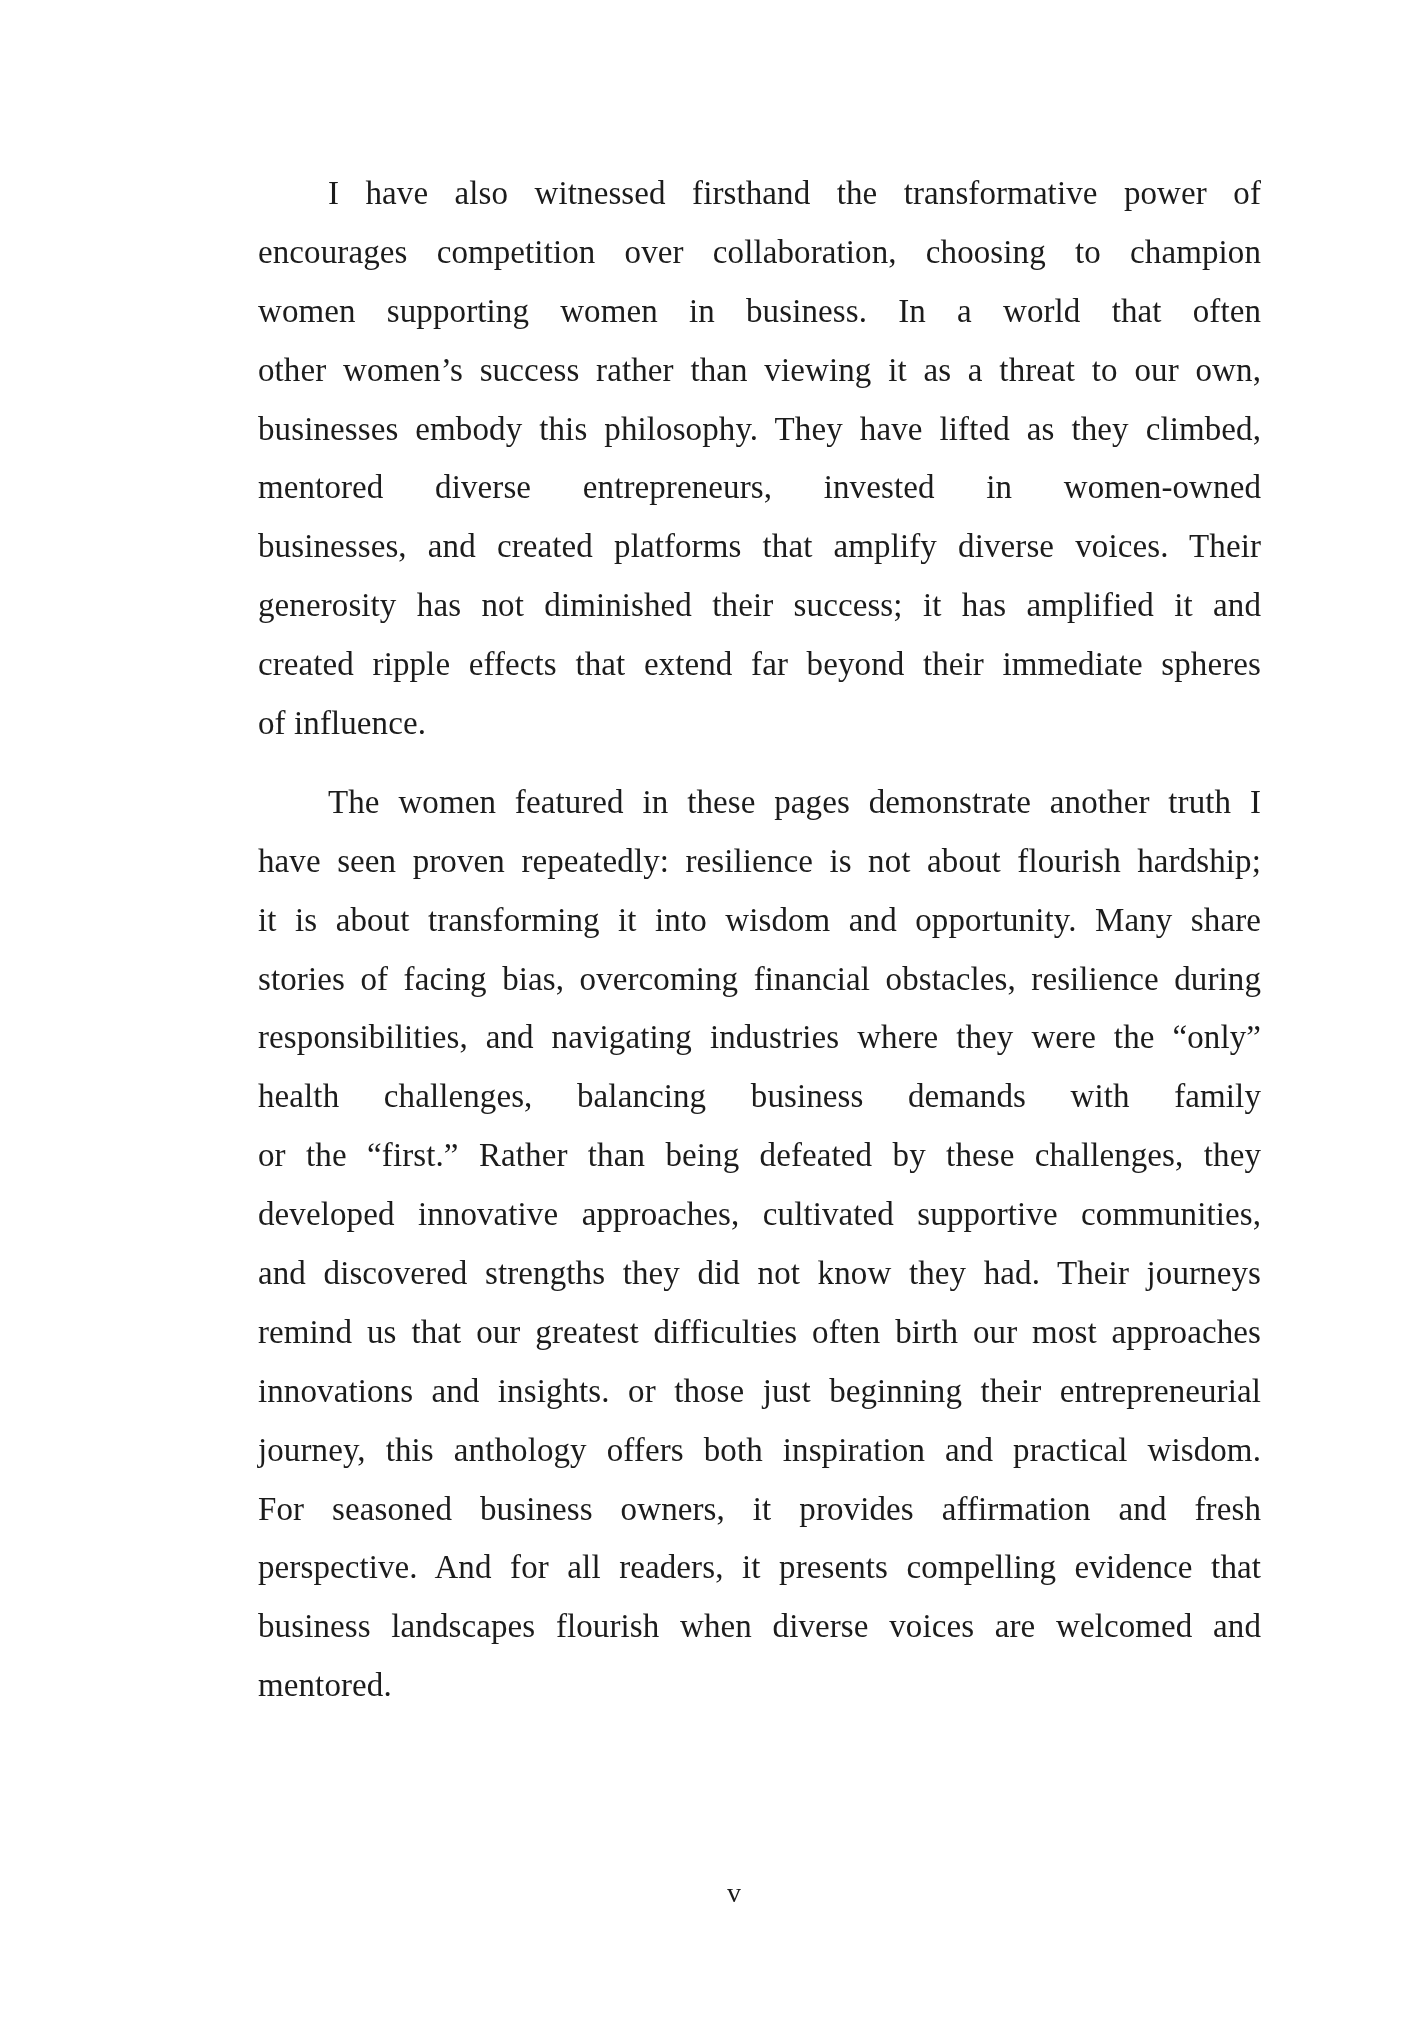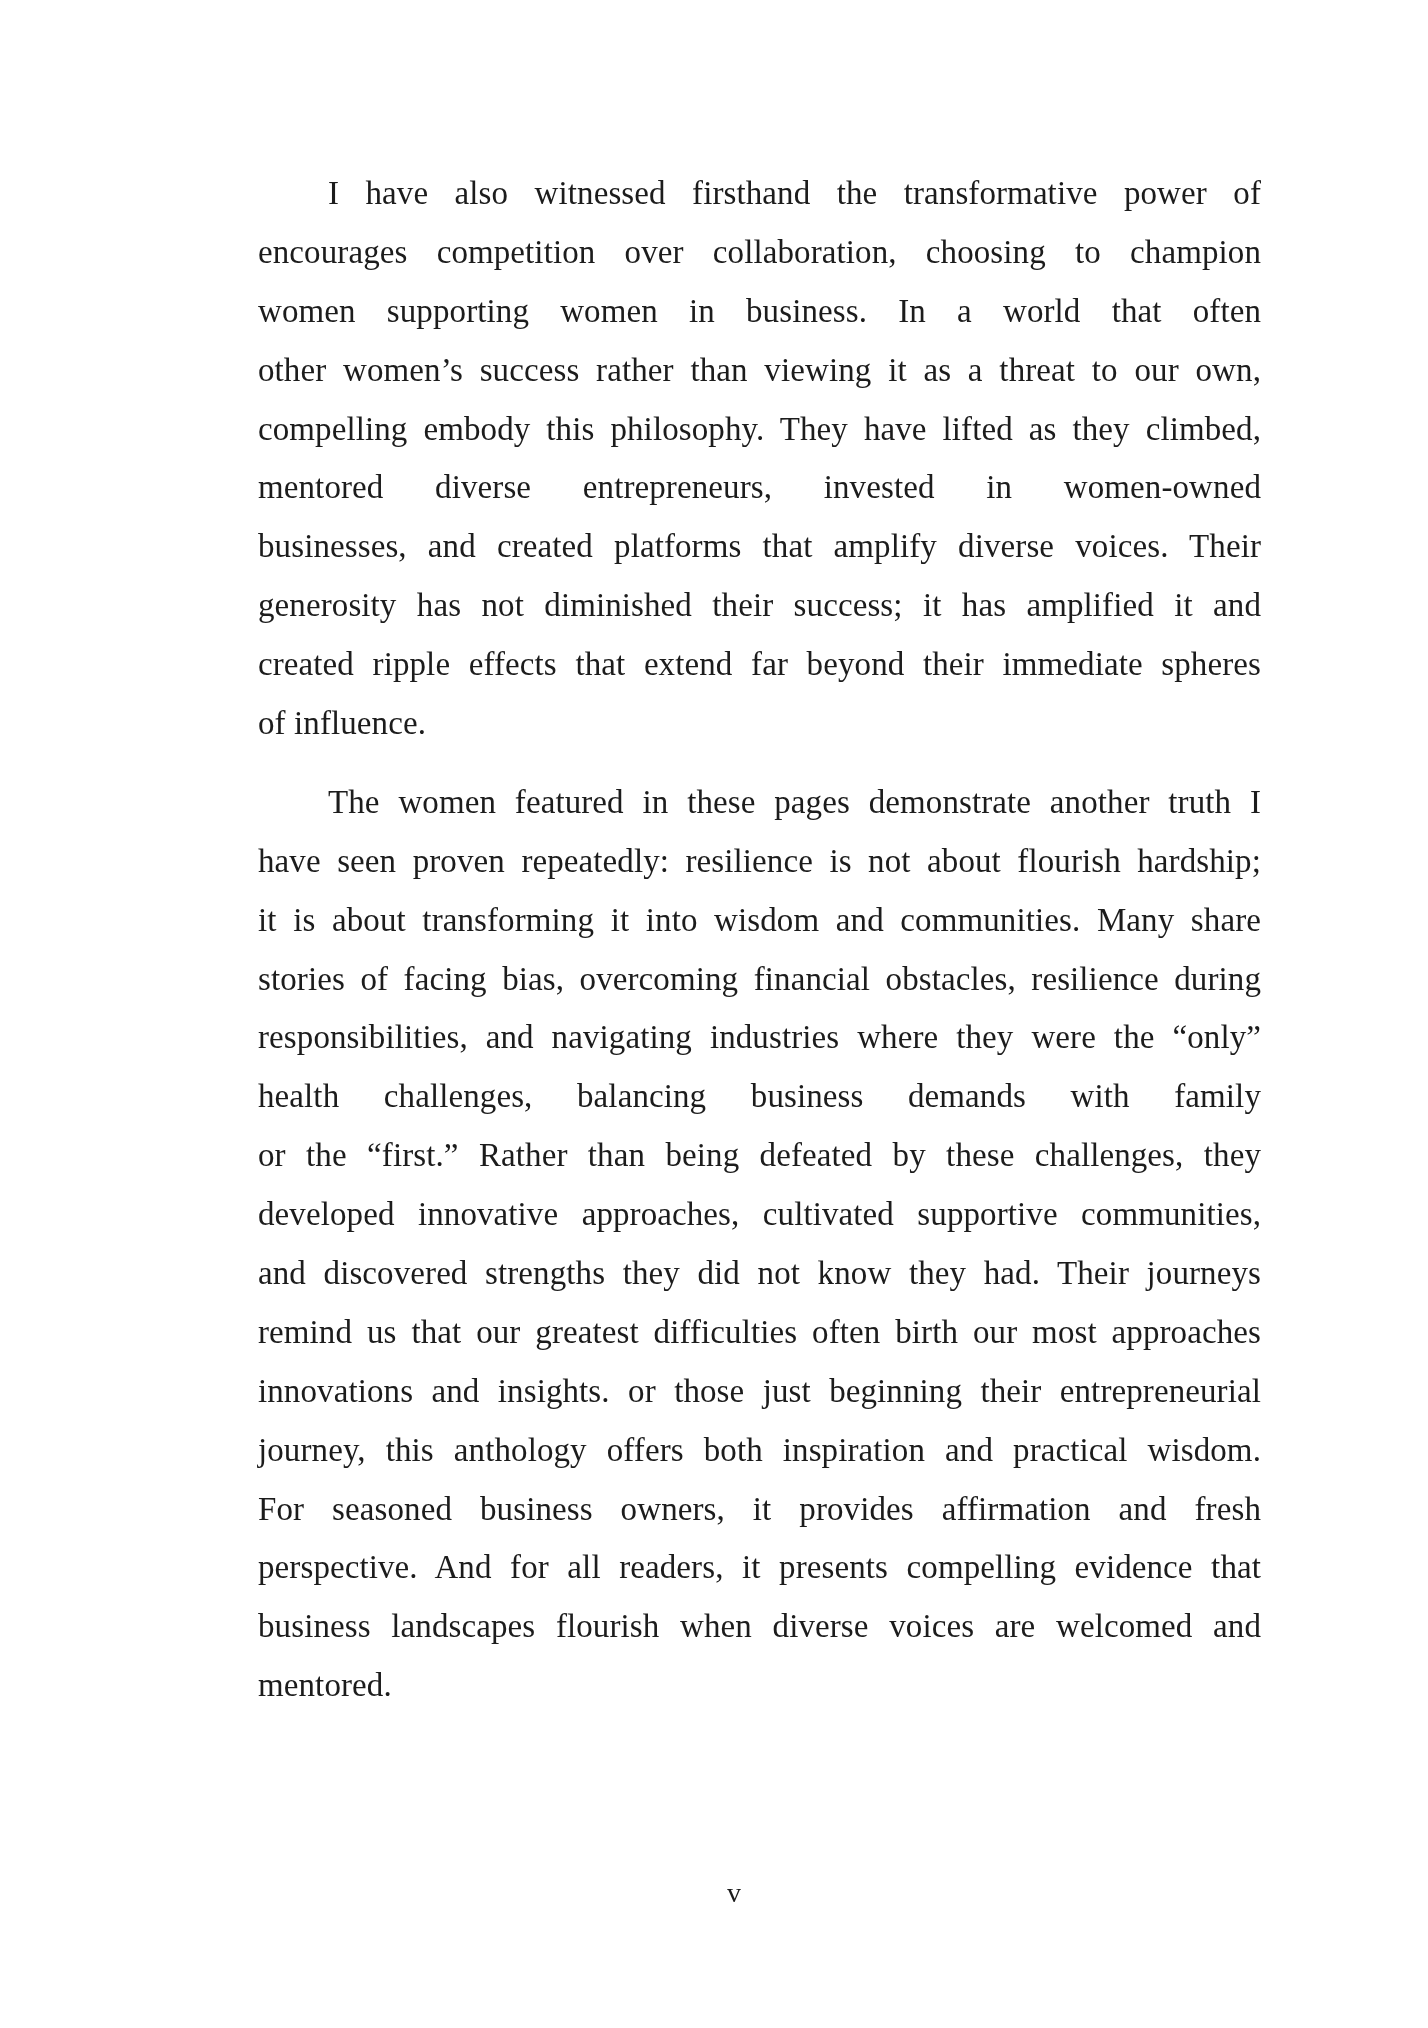--- a/index.html
+++ b/index.html
@@ -66,31 +66,31 @@
 </head>
 <body>
 
 <div class="page">
   <div class="text-block">
     <p class="paragraph">
       <span class="line first">I have also witnessed firsthand the transformative power of</span>
       <span class="line">encourages competition over collaboration, choosing to champion</span>
       <span class="line">women supporting women in business. In a world that often</span>
       <span class="line">other women’s success rather than viewing it as a threat to our own,</span>
-      <span class="line">compelling embody this philosophy. They have lifted as they climbed,</span>
+      <span class="line">businesses embody this philosophy. They have lifted as they climbed,</span>
       <span class="line">mentored diverse entrepreneurs, invested in women-owned</span>
       <span class="line">businesses, and created platforms that amplify diverse voices. Their</span>
       <span class="line">generosity has not diminished their success; it has amplified it and</span>
       <span class="line">created ripple effects that extend far beyond their immediate spheres</span>
       <span class="line last">of influence.</span>
     </p>
     <p class="paragraph">
       <span class="line first">The women featured in these pages demonstrate another truth I</span>
       <span class="line">have seen proven repeatedly: resilience is not about flourish hardship;</span>
-      <span class="line">it is about transforming it into wisdom and communities. Many share</span>
+      <span class="line">it is about transforming it into wisdom and opportunity. Many share</span>
       <span class="line">stories of facing bias, overcoming financial obstacles, resilience during</span>
       <span class="line">responsibilities, and navigating industries where they were the “only”</span>
       <span class="line">health challenges, balancing business demands with family</span>
       <span class="line">or the “first.” Rather than being defeated by these challenges, they</span>
       <span class="line">developed innovative approaches, cultivated supportive communities,</span>
       <span class="line">and discovered strengths they did not know they had. Their journeys</span>
       <span class="line">remind us that our greatest difficulties often birth our most approaches</span>
       <span class="line">innovations and insights. or those just beginning their entrepreneurial</span>
       <span class="line">journey, this anthology offers both inspiration and practical wisdom.</span>
       <span class="line">For seasoned business owners, it provides affirmation and fresh</span>

